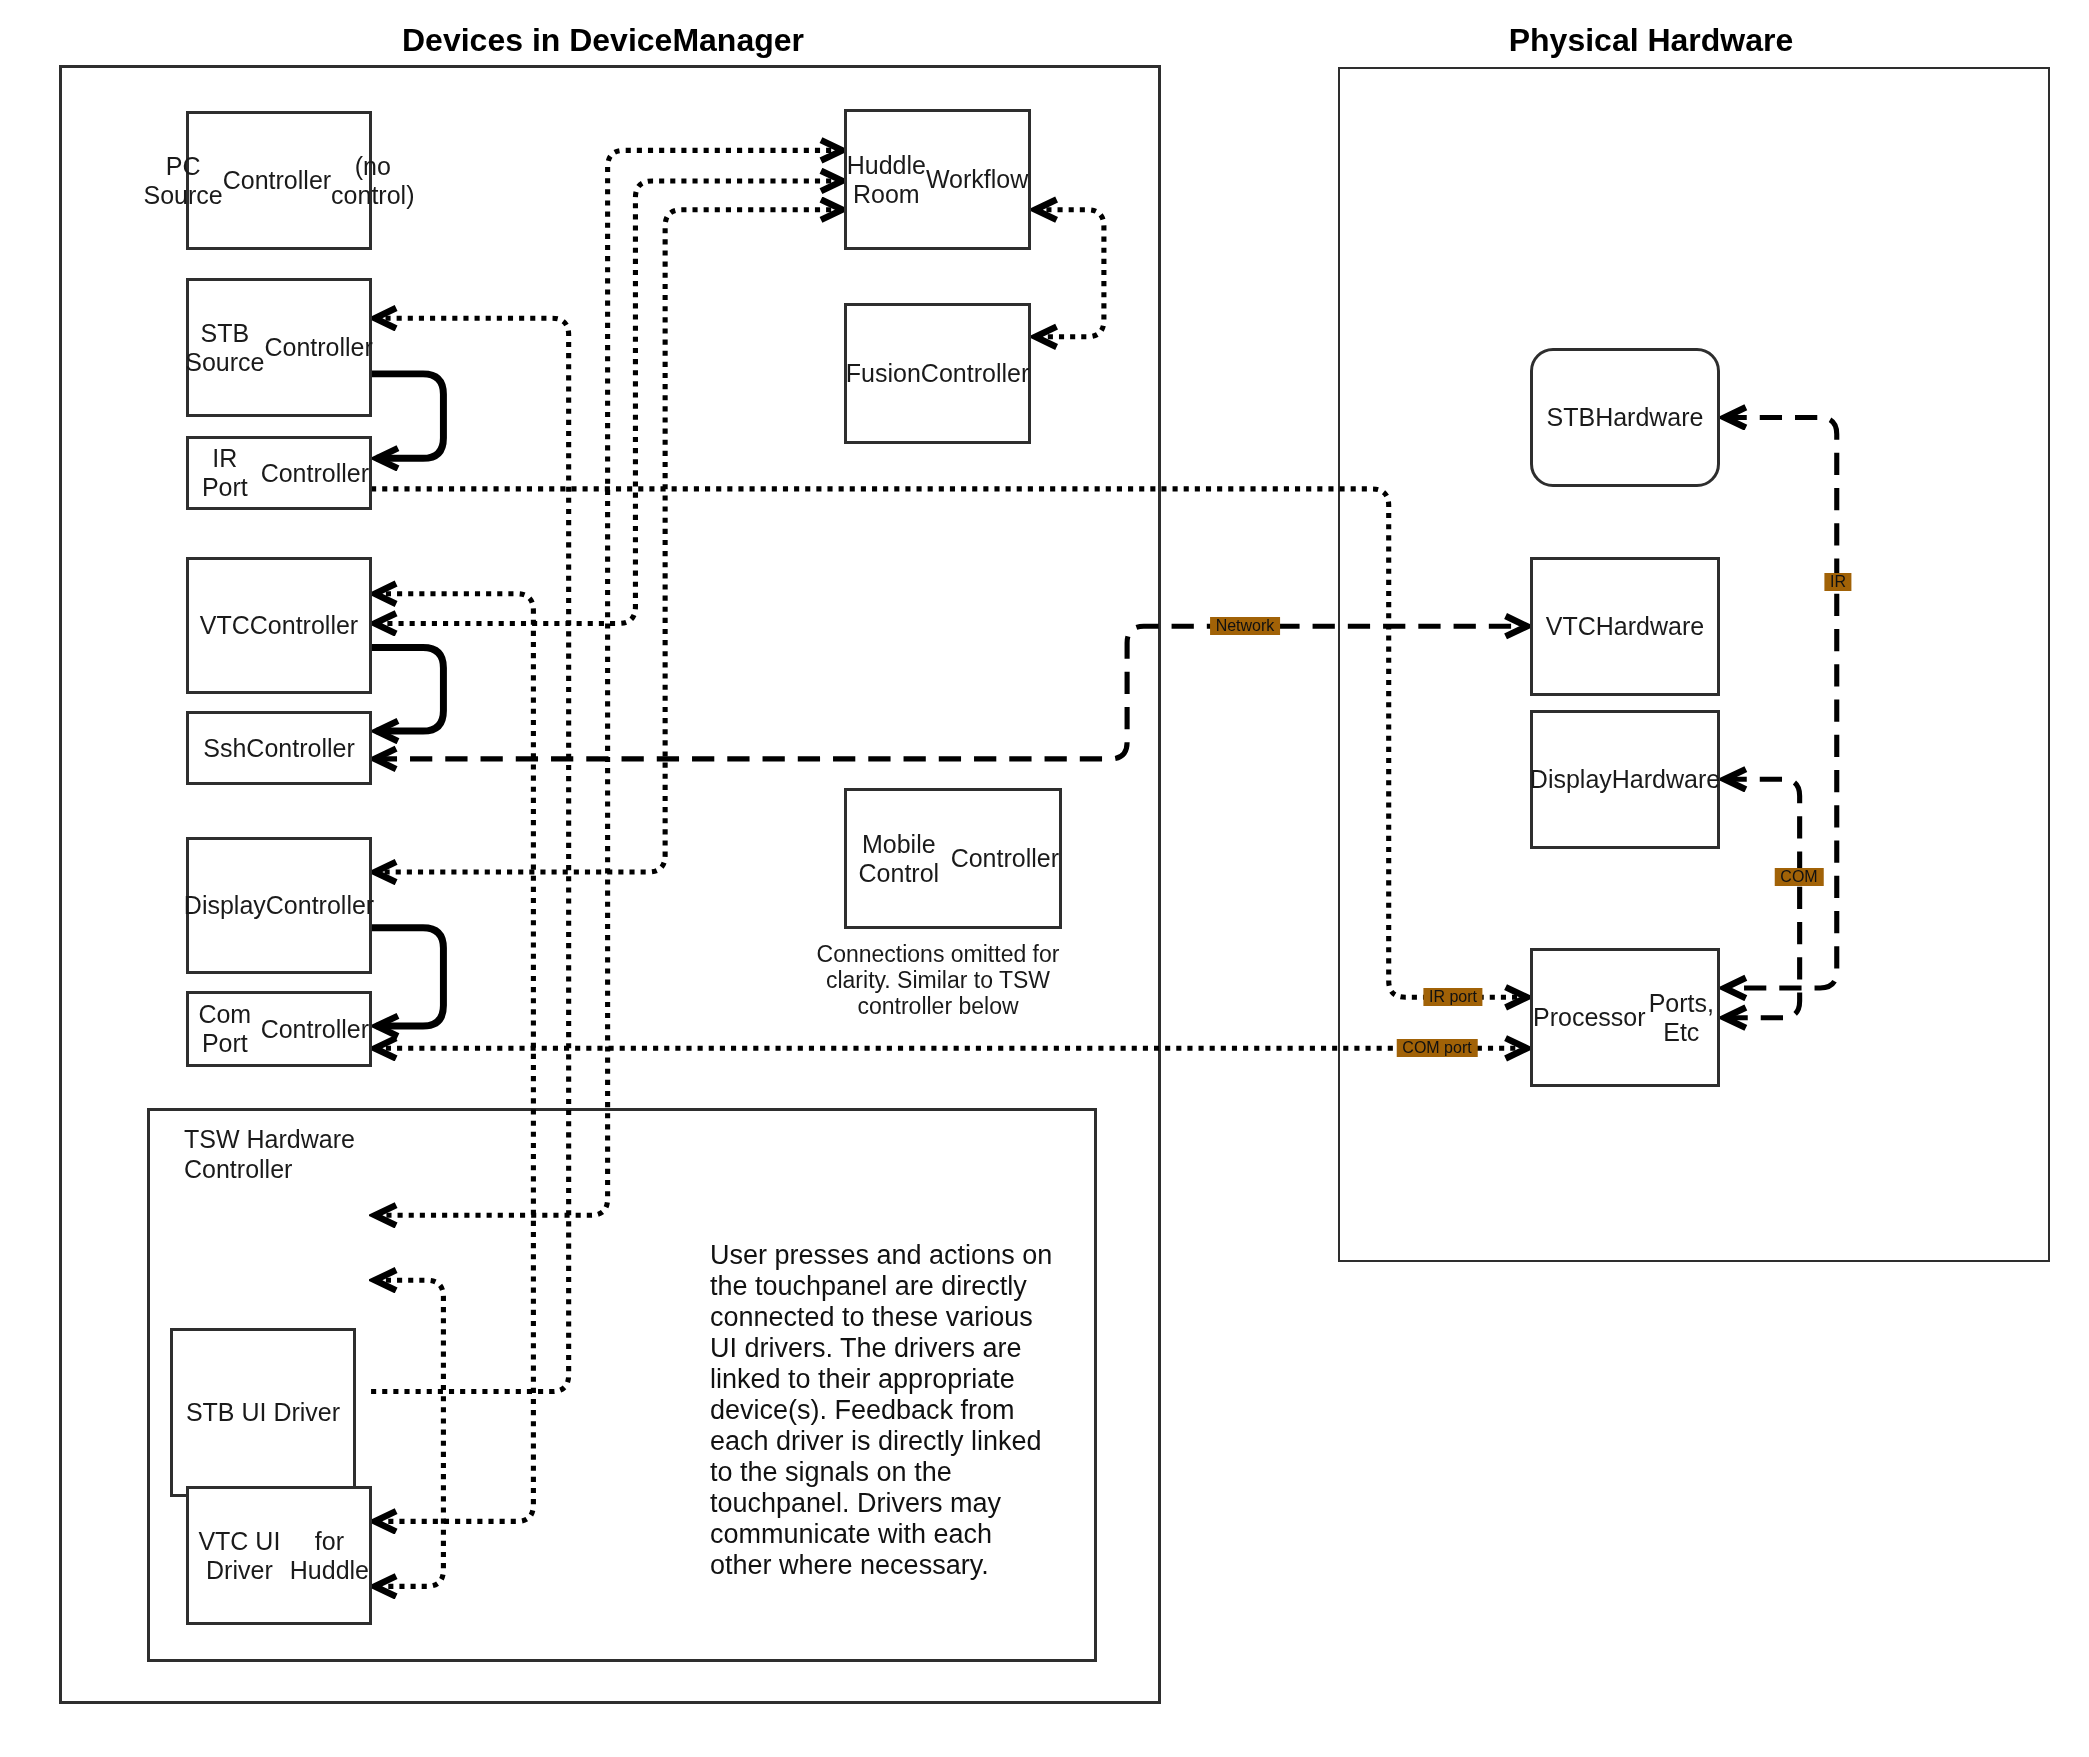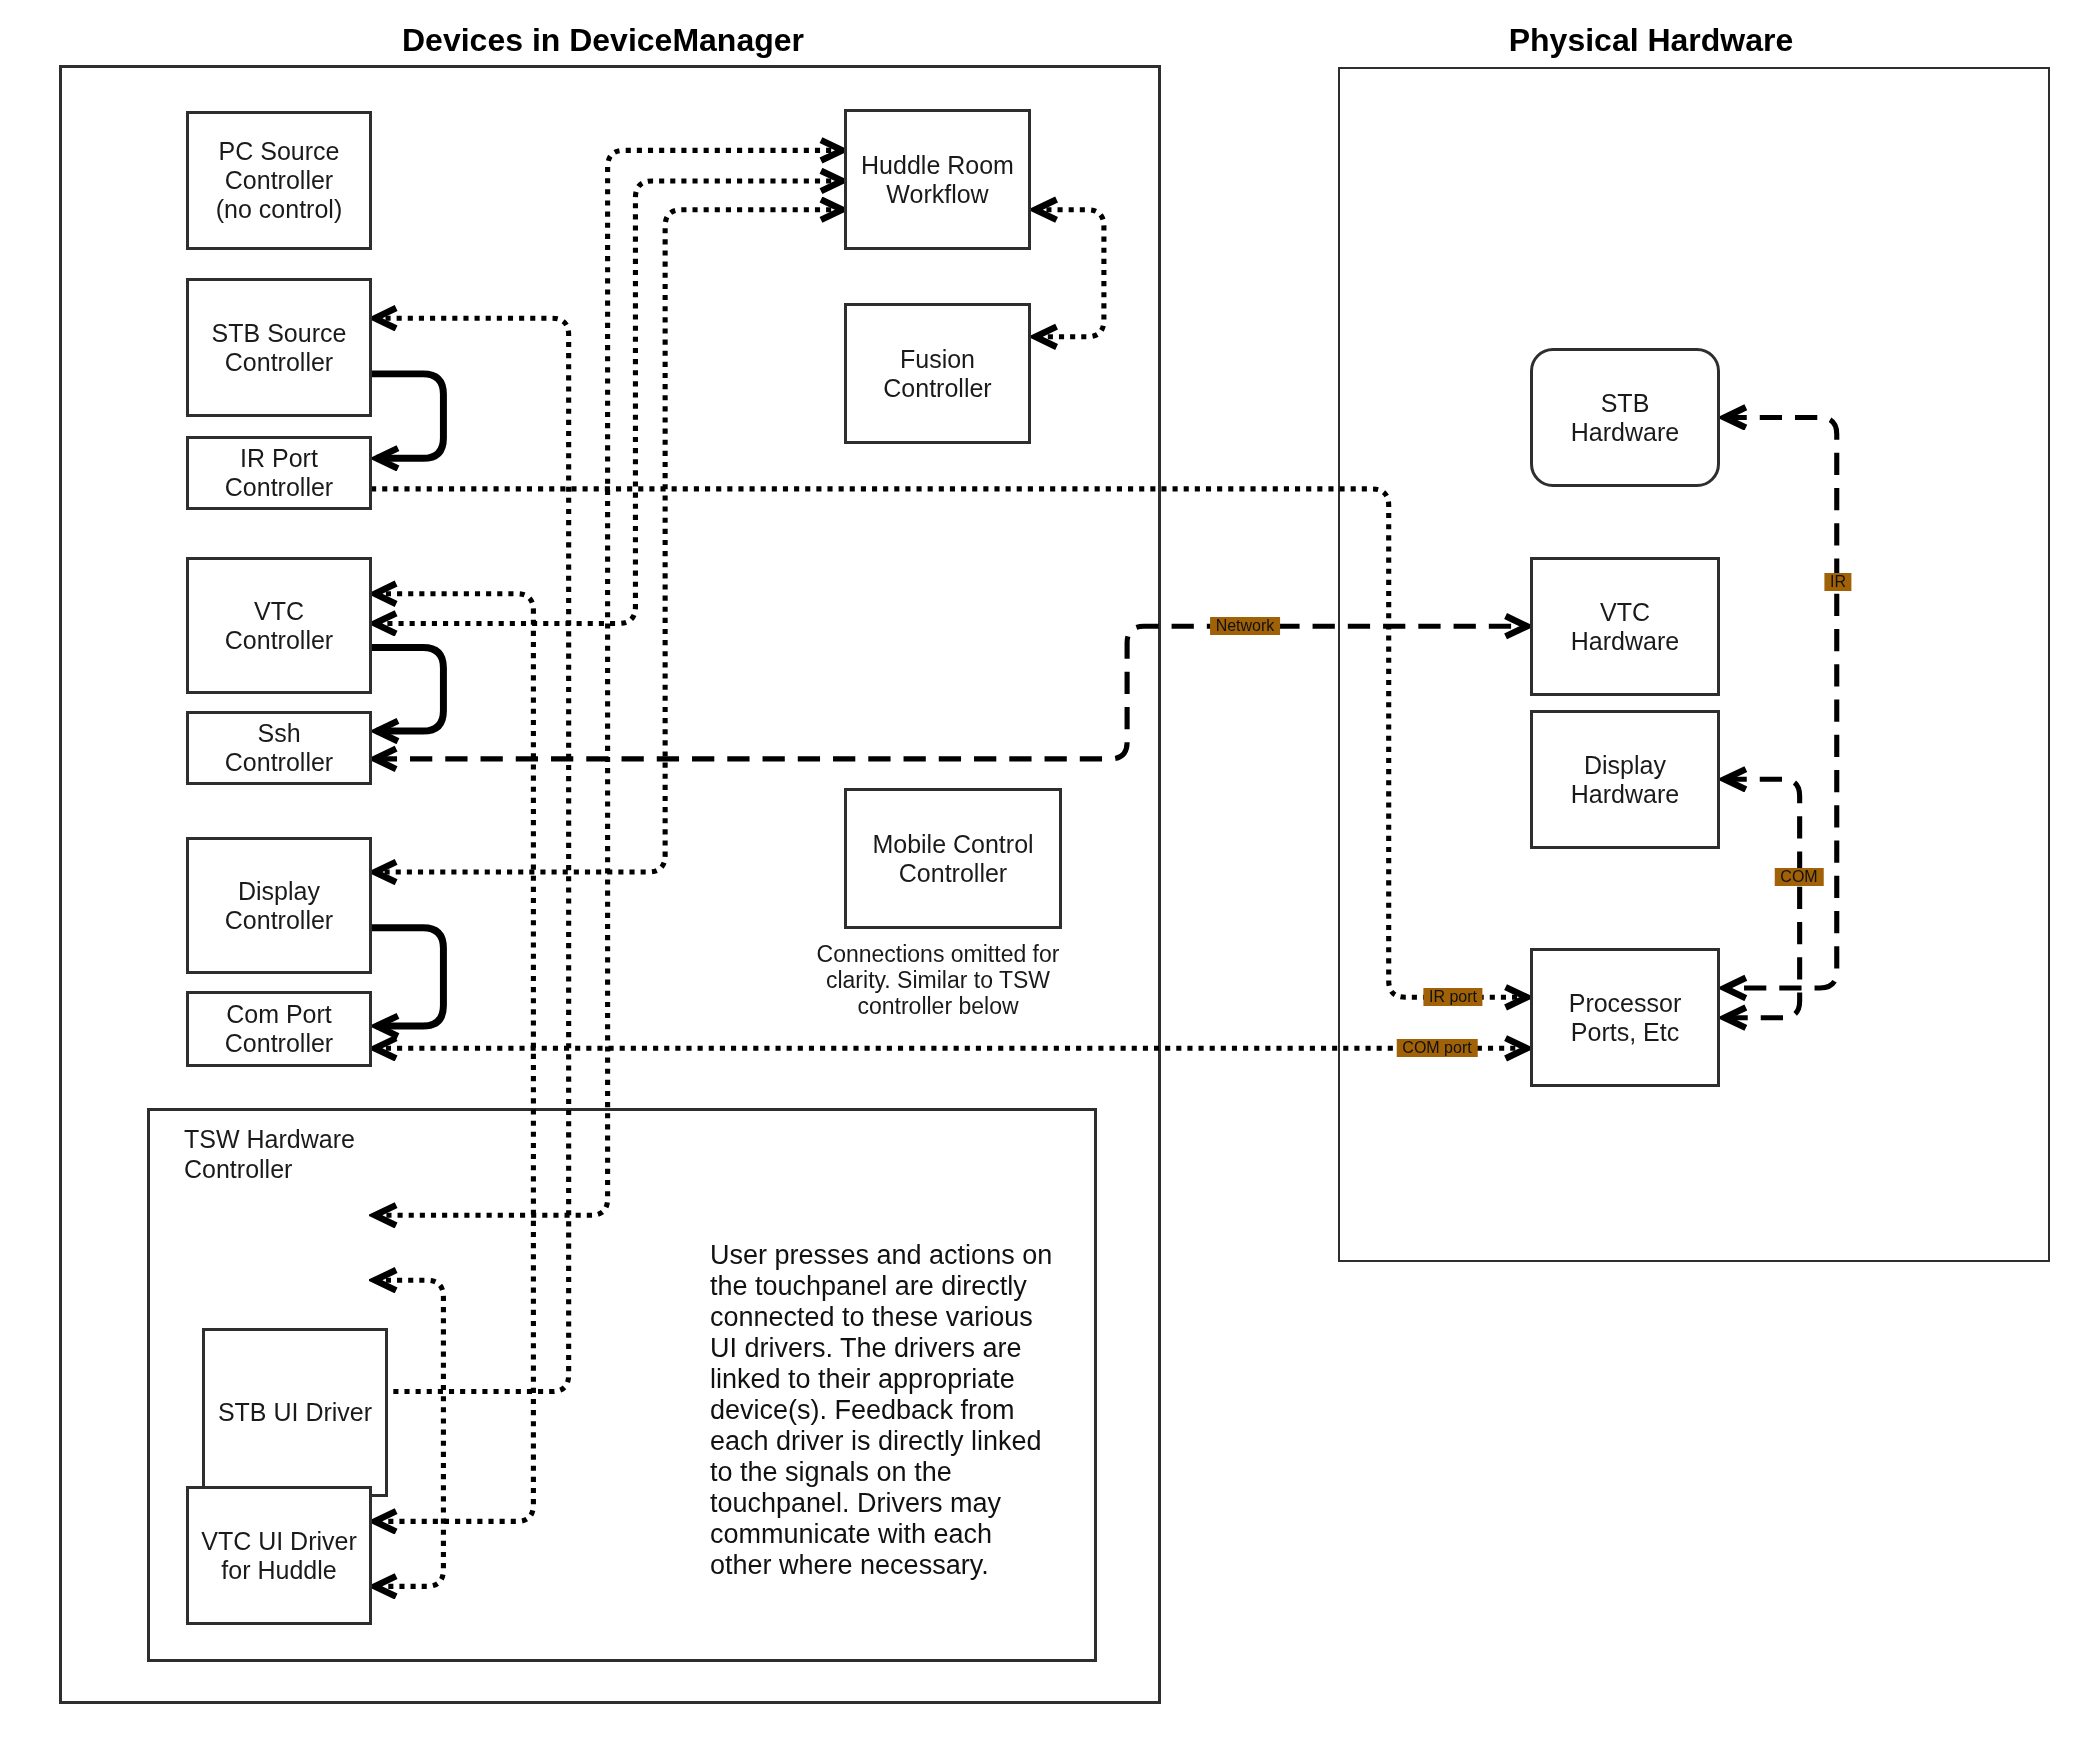--- a/index.html
+++ b/index.html
@@ -2,21 +2,21 @@
 <html style="font-size:15px"><head>
 <meta charset="utf-8">
 <style>
   html,body{margin:0;padding:0;background:#fff;}
   .stage{position:relative;width:2090px;height:1758px;background:#fff;
          font-family:"Liberation Sans", sans-serif;color:#111;overflow:hidden;}
   .container{position:absolute;border:3.7px solid #2e2e2e;background:transparent;box-sizing:border-box;}
   .container.thin{border-width:2.8px;}
   svg.wires{position:absolute;left:0;top:0;z-index:3;}
   .box{position:absolute;border:3.7px solid #2e2e2e;background:#fff;box-sizing:border-box;
-       display:flex;flex-direction:column;align-items:center;justify-content:center;
+       display:flex;flex-direction:row;align-items:center;justify-content:center;
        font-size:25px;line-height:29px;text-align:center;z-index:4;color:#1a1a1a;}
   .bigtitle{position:absolute;transform:translateX(-50%);font-size:32px;font-weight:bold;
             white-space:nowrap;z-index:5;color:#000;}
   .grouplabel{position:absolute;font-size:25px;line-height:30px;z-index:4;color:#1a1a1a;}
   .wirelabel{position:absolute;transform:translate(-50%,-50%);background:#a16207;padding:0 5.6px;
              font-size:16px;white-space:nowrap;z-index:5;color:#111;}
   .caption{position:absolute;transform:translateX(-50%);text-align:center;font-size:23px;
            line-height:26px;z-index:4;color:#1a1a1a;}
   .para{position:absolute;font-size:27px;line-height:31px;z-index:4;color:#111;}
   .para span,.caption span,.box span,.grouplabel span{display:block;}
@@ -93,21 +93,21 @@
   </div>
   <div class="box" style="left:186px;top:837px;width:186px;height:137px;">
     <span>Display</span>
     <span>Controller</span>
   </div>
   <div class="box" style="left:186px;top:991px;width:186px;height:76px;">
     <span>Com Port</span>
     <span>Controller</span>
   </div>
 
-  <div class="box" style="left:202px;top:1328px;width:186px;height:169px;">
+  <div class="box" style="left:170px;top:1328px;width:186px;height:169px;">
     <span>STB UI Driver</span>
   </div>
   <div class="box" style="left:186px;top:1486px;width:186px;height:139px;">
     <span>VTC UI Driver</span>
     <span>for Huddle</span>
   </div>
 
   <div class="box" style="left:844px;top:109px;width:187px;height:141px;">
     <span>Huddle Room</span>
     <span>Workflow</span>

